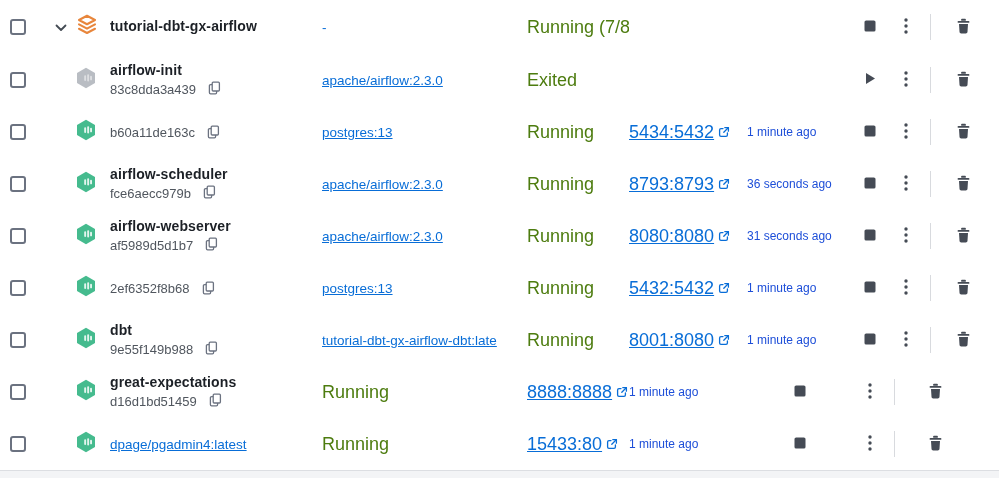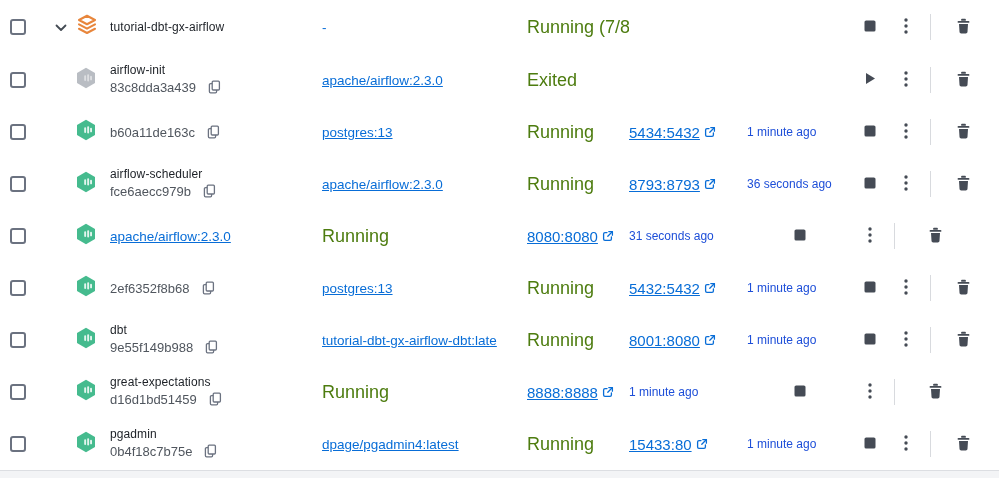--- a/index.html
+++ b/index.html
@@ -38,38 +38,38 @@
   .stack-icon { display:none; }
   .container-icon { display:block; }
   .row.compose .stack-icon { display:block; }
   .container-icon .hex { fill:#45bb8e; }
   .container-icon .bar { fill:#ffffff; opacity:.85; }
   .row.exited .container-icon .hex { fill:#b9bdc3; }
   .row.exited .container-icon .bar { fill:#e3e4e6; }
 
   
   .name-cell { line-height:1.25; overflow:hidden; padding-right:8px; }
-  .cname { font-size:12px; font-weight:400; color:#1c2026; letter-spacing:.1px; white-space:nowrap; }
+  .cname { font-size:14px; font-weight:700; color:#1c2026; letter-spacing:.1px; white-space:nowrap; }
   .cid-line { display:flex; align-items:center; gap:12px; margin-top:2px; }
   .cid { font-size:13px; color:#50565e; white-space:nowrap; }
   .copy-btn { background:none; border:none; padding:0; display:flex; cursor:pointer; }
 
   
   .image-cell { overflow:hidden; white-space:nowrap; padding-right:6px; font-size:13.5px; }
   .image-cell a, .ports-cell a {
     color:#086dd7; text-decoration:underline; cursor:pointer;
   }
   .image-plain { color:#33363d; text-decoration:none !important; cursor:default; }
 
   
   .status-cell { font-size:18px; color:#4d7c0f; white-space:nowrap; overflow:hidden; }
   .started-cell { font-size:12px; color:#1d4ed8; white-space:nowrap; overflow:hidden; padding-right:12px; }
 
   
-  .ports-cell { font-size:15px; white-space:nowrap; overflow:hidden; }
+  .ports-cell { font-size:18px; white-space:nowrap; overflow:hidden; }
   .port-link { display:inline-flex; align-items:center; gap:4px; }
   .ext-icon { flex:0 0 auto; }
 
   
   .act-btn { background:none; border:none; padding:4px; display:flex; align-items:center; justify-content:center; cursor:pointer; margin:0 auto; }
   .play-icon { display:none; }
   .stop-icon { display:block; }
   .row.exited .play-icon { display:block; }
   .vdivider { width:1px; height:26px; background:#d8dade; margin-left:6px; }
   .hidden { visibility:hidden; }
@@ -499,20 +499,34 @@
       <span class="container-icon">
         <svg width="24" height="24" viewBox="0 0 24 24">
           <path class="hex" d="M12 1.8 L21 6.9 L21 17.1 L12 22.2 L3 17.1 L3 6.9 Z" stroke-linejoin="round"></path>
           <rect class="bar" x="10.2" y="9.2" width="1.9" height="5.8" rx="0.9"></rect>
           <rect class="bar" x="13.2" y="8.2" width="1.9" height="7.2" rx="0.9"></rect>
           <rect class="bar" x="16.1" y="9.7" width="1.9" height="4.6" rx="0.9"></rect>
         </svg>
       </span>
     </div>
 
+    <div class="name-cell">
+      <div class="cname">airflow-webserver</div>
+      <div class="cid-line">
+        <span class="cid">af5989d5d1b7</span>
+        <button class="copy-btn">
+          <span>
+            <svg width="13" height="14" viewBox="0 0 13 14" fill="none" stroke="#6b7280" stroke-width="1.3">
+              <rect x="4.2" y="1.2" width="7.2" height="8.8" rx="1"></rect>
+              <path d="M4.2 3.6 H2.6 C1.9 3.6 1.4 4.1 1.4 4.8 V11.6 C1.4 12.3 1.9 12.8 2.6 12.8 H7.4 C8.1 12.8 8.6 12.3 8.6 11.6 V10"></path>
+            </svg>
+          </span>
+        </button>
+      </div>
+    </div>
 
     <div class="image-cell">
       <a>apache/airflow:2.3.0</a>
     </div>
 
     <div class="status-cell">Running</div>
 
     <div class="ports-cell">
       <a class="port-link">
         <span>8080:8080</span>
@@ -885,34 +899,20 @@
       <span class="container-icon">
         <svg width="24" height="24" viewBox="0 0 24 24">
           <path class="hex" d="M12 1.8 L21 6.9 L21 17.1 L12 22.2 L3 17.1 L3 6.9 Z" stroke-linejoin="round"></path>
           <rect class="bar" x="10.2" y="9.2" width="1.9" height="5.8" rx="0.9"></rect>
           <rect class="bar" x="13.2" y="8.2" width="1.9" height="7.2" rx="0.9"></rect>
           <rect class="bar" x="16.1" y="9.7" width="1.9" height="4.6" rx="0.9"></rect>
         </svg>
       </span>
     </div>
 
-    <div class="name-cell">
-      <div class="cname">pgadmin</div>
-      <div class="cid-line">
-        <span class="cid">0b4f18c7b75e</span>
-        <button class="copy-btn">
-          <span>
-            <svg width="13" height="14" viewBox="0 0 13 14" fill="none" stroke="#6b7280" stroke-width="1.3">
-              <rect x="4.2" y="1.2" width="7.2" height="8.8" rx="1"></rect>
-              <path d="M4.2 3.6 H2.6 C1.9 3.6 1.4 4.1 1.4 4.8 V11.6 C1.4 12.3 1.9 12.8 2.6 12.8 H7.4 C8.1 12.8 8.6 12.3 8.6 11.6 V10"></path>
-            </svg>
-          </span>
-        </button>
-      </div>
-    </div>
 
     <div class="image-cell">
       <a>dpage/pgadmin4:latest</a>
     </div>
 
     <div class="status-cell">Running</div>
 
     <div class="ports-cell">
       <a class="port-link">
         <span>15433:80</span>

